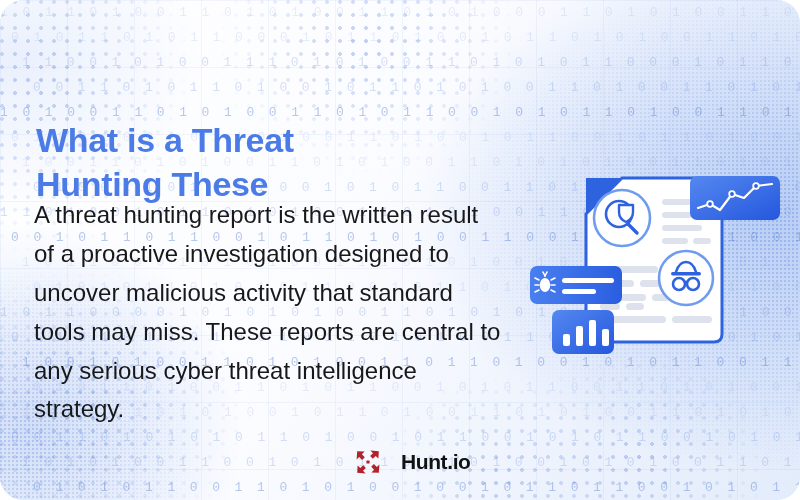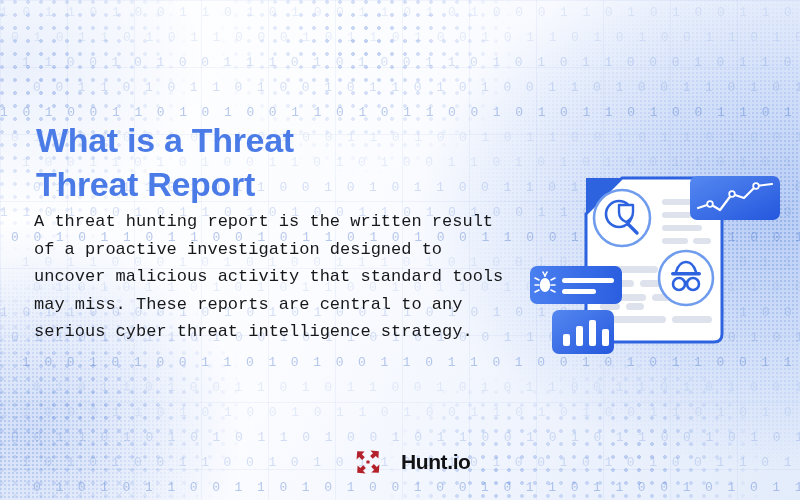--- a/index.html
+++ b/index.html
@@ -4,20 +4,21 @@
 <style>
   html,body{margin:0;padding:0;}
   body{
     width:800px;height:500px;overflow:hidden;
     font-family:"Liberation Sans", sans-serif;
     background:#ffffff;
   }
   .canvas{
     position:relative;width:800px;height:500px;overflow:hidden;
     background:#fdfdff;
+    border-radius:23px;
   }
 
   
   .bg-base{
     position:absolute;inset:0;
     background:
       radial-gradient(520px 380px at 96% 42%, rgba(118,158,235,0.42), rgba(118,158,235,0) 68%),
       radial-gradient(300px 300px at 4% 86%, rgba(126,162,233,0.34), rgba(126,162,233,0) 70%),
       radial-gradient(260px 220px at 2% 12%, rgba(150,180,240,0.20), rgba(150,180,240,0) 72%),
       linear-gradient(118deg,#ffffff 0%,#fbfcff 44%,#eef3fd 72%,#e3ecfb 100%);
@@ -78,24 +79,23 @@
 
   
   .headline{
     position:absolute;left:36px;top:96px;
     width:420px;
     font-size:34px;font-weight:bold;line-height:1.29;
     letter-spacing:-0.3px;
   }
   .headline span{display:block;}
   .body-copy{
-    position:absolute;left:34px;top:208px;width:470px;
-    font-size:17px;line-height:1.62;
+    position:absolute;left:34px;top:196px;width:470px;
+    font-size:24px;line-height:1.62;
     color:#17181a;
-    font-family:Liberation Mono, monospace;
   }
   .body-copy p{margin:0;}
 
   
   .logo{
     position:absolute;left:355px;top:449px;
     display:flex;align-items:center;gap:20px;
   }
   .logo-text{
     font-size:21px;font-weight:bold;color:#111214;letter-spacing:-0.4px;
@@ -111,21 +111,21 @@
 <div class="canvas">
 
   <div class="bg-base"></div>
   <div class="bg-binary"><span class="bin-row bin-dim" style="padding-left:0px">1 0 1 1 0 1 0 0 1 1 0 1 0 1 0 0 1 1 0 1 0 1 0 0 0 1 1 0 1 0 1 0 0 1 1 0</span><span class="bin-row bin-dim" style="padding-left:11px">0 1 0 1 1 0 1 0 1 1 0 0 0 1 0 1 1 0 1 0 0 1 0 1 1 0 1 0 1 0 0 1 1 0 1 0</span><span class="bin-row bin-mid" style="padding-left:22px">1 1 0 0 1 0 1 0 0 1 1 1 0 1 0 1 0 0 1 1 0 1 0 1 0 1 1 0 0 0 1 0 1 1 0 1</span><span class="bin-row bin-mid" style="padding-left:33px">0 0 1 1 0 1 0 1 1 0 1 0 0 1 0 1 1 0 1 0 1 0 0 1 1 0 1 0 0 1 1 0 1 0 1 0</span><span class="bin-row bin-strong" style="padding-left:0px">1 0 1 0 0 1 1 0 1 0 1 0 0 1 1 0 1 0 1 1 0 0 1 0 1 0 1 1 0 1 0 0 1 1 0 1</span><span class="bin-row bin-dim" style="padding-left:11px">0 1 1 0 1 0 0 1 0 1 1 0 1 0 0 1 1 0 1 0 0 1 0 1 1 0 0 1 0 1 1 0 1 0 0 1</span><span class="bin-row bin-dim" style="padding-left:22px">1 0 0 1 1 0 1 0 1 0 0 1 1 0 1 0 1 0 0 1 1 0 1 0 1 0 1 0 0 1 1 0 1 0 1 0</span><span class="bin-row bin-mid" style="padding-left:33px">0 1 0 0 1 1 0 1 0 1 1 0 0 1 0 1 0 1 1 0 0 1 1 0 1 0 0 1 0 1 1 0 0 1 0 1</span><span class="bin-row bin-mid" style="padding-left:0px">1 1 0 1 0 0 1 0 1 1 0 1 0 1 0 0 1 1 0 1 0 1 0 0 1 1 0 1 0 1 0 0 1 1 0 0</span><span class="bin-row bin-strong" style="padding-left:11px">0 0 1 0 1 1 0 1 1 0 0 1 0 1 1 0 1 0 1 0 0 1 1 0 0 1 0 1 1 0 1 0 1 0 0 1</span><span class="bin-row bin-dim" style="padding-left:22px">1 0 1 1 0 0 0 1 0 1 0 1 0 0 1 1 1 0 1 0 1 0 0 1 0 1 1 0 1 0 0 1 0 1 1 0</span><span class="bin-row bin-dim" style="padding-left:33px">0 1 0 1 0 1 1 0 1 0 1 0 1 1 0 0 1 0 1 1 0 1 0 1 0 0 1 1 0 1 0 1 1 0 0 1</span><span class="bin-row bin-mid" style="padding-left:0px">1 0 1 1 0 0 0 0 1 0 1 0 1 0 1 0 0 1 1 0 1 0 1 0 1 0 0 0 1 1 0 1 0 1 0 0</span><span class="bin-row bin-mid" style="padding-left:11px">0 1 1 0 1 0 1 1 0 1 0 0 1 0 1 1 0 1 0 1 0 0 1 1 0 1 0 1 1 0 1 0 0 1 0 1</span><span class="bin-row bin-strong" style="padding-left:22px">1 0 0 1 0 1 0 0 1 1 0 1 0 1 0 0 1 1 0 1 1 0 1 0 0 1 0 1 0 1 1 0 0 1 1 0</span><span class="bin-row bin-dim" style="padding-left:33px">0 1 0 1 1 0 1 0 0 1 1 0 1 0 1 1 0 0 1 0 1 0 1 1 0 0 1 1 0 1 0 1 0 0 1 1</span><span class="bin-row bin-dim" style="padding-left:0px">1 1 0 0 0 1 1 0 1 0 1 0 0 1 0 1 1 0 1 0 0 1 1 0 1 0 1 0 0 1 1 0 1 0 1 0</span><span class="bin-row bin-mid" style="padding-left:11px">0 0 1 1 0 1 0 1 0 1 0 1 1 0 1 0 0 1 0 1 1 0 0 1 0 1 0 1 1 0 0 1 0 1 0 1</span><span class="bin-row bin-mid" style="padding-left:22px">1 0 1 0 1 0 0 1 1 0 0 1 0 1 0 1 1 0 1 1 0 1 0 0 1 0 1 0 1 0 0 1 1 0 1 0</span><span class="bin-row bin-strong" style="padding-left:33px">0 1 0 1 0 1 1 0 0 1 1 0 1 0 1 0 0 1 0 0 1 0 1 1 0 1 1 0 0 1 0 1 0 1 1 0</span></div>
   <div class="bg-grid"></div>
   <div class="bg-dots"></div>
   <div class="bg-noise"></div>
 
   <h1 class="headline" style="color: rgb(74, 123, 230);">
     <span>What is a Threat</span>
-    <span>Threat Report</span>
+    <span>Hunting These</span>
   </h1>
 
   <div class="body-copy" style="color: rgb(23, 24, 26);">
     <p>A threat hunting report is the written result of a proactive investigation designed to uncover malicious activity that standard tools may miss. These reports are central to any serious cyber threat intelligence strategy.</p>
   </div>
 
   <div class="illo">
     <svg width="268" height="204" viewBox="0 0 268 204" xmlns="http://www.w3.org/2000/svg">
       <defs>
         <linearGradient id="cardGrad" x1="0" y1="0" x2="1" y2="1">

